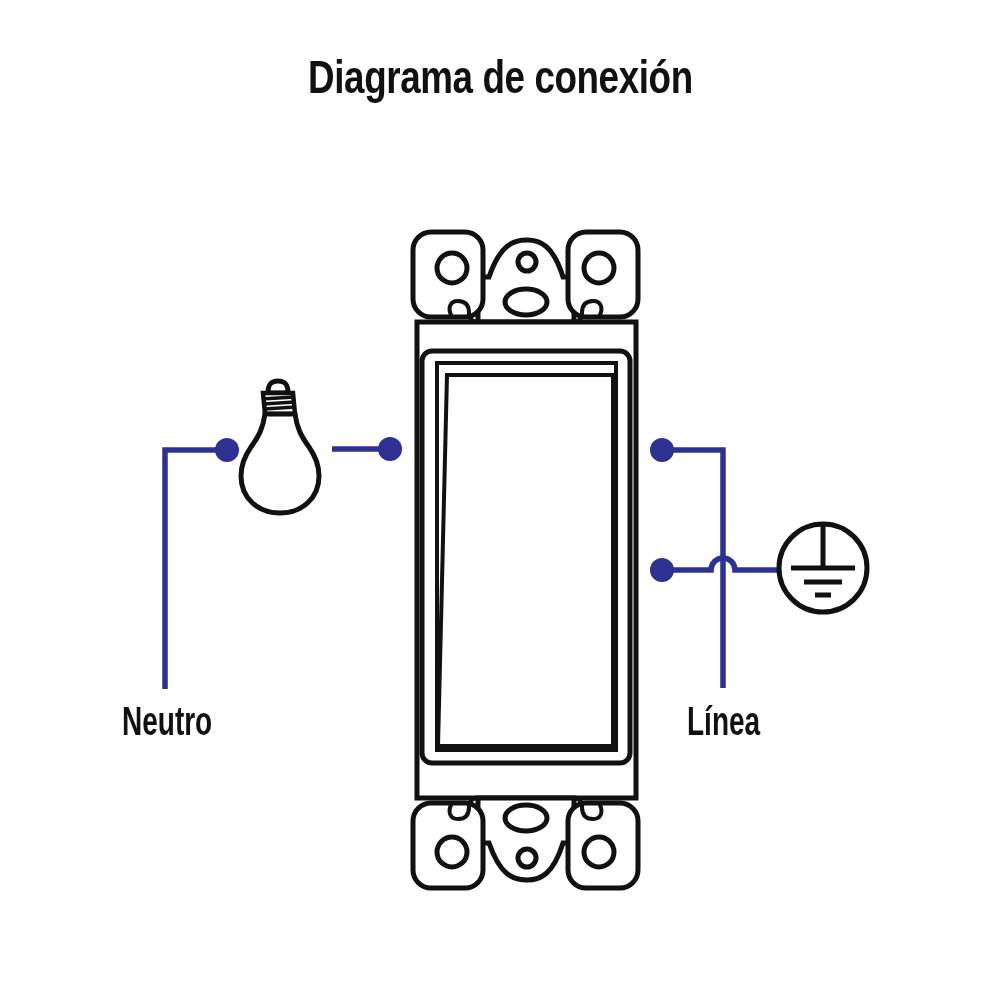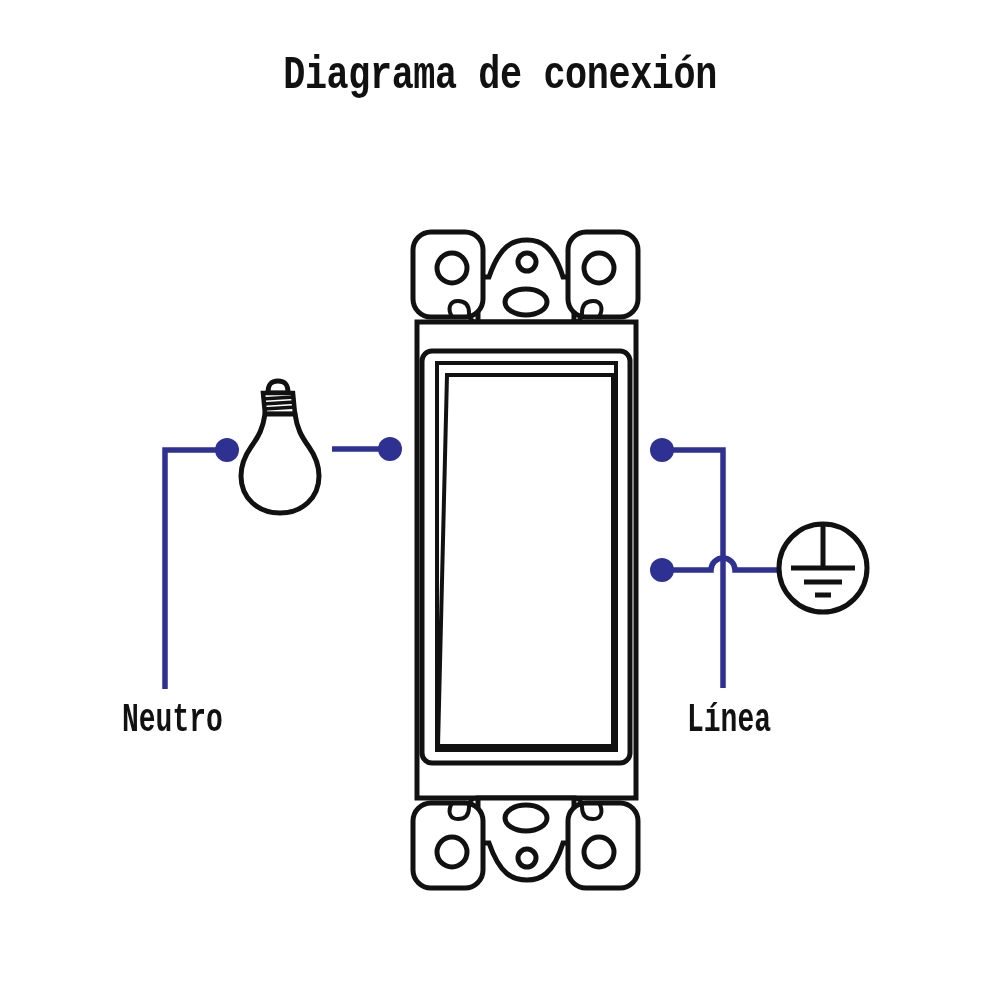--- a/index.html
+++ b/index.html
@@ -1,20 +1,20 @@
 <!DOCTYPE html>
 <html style="--color-wire: #2e3192; --color-outline: #111111; --color-background: #ffffff;"><head>
 <meta charset="utf-8">
 <style>
   html,body{margin:0;padding:0;background:#fff;}
   .canvas{
     position:relative;
     width:1000px;height:1000px;
     background:var(--color-background,#ffffff);
-    font-family:Liberation Mono, monospace;
+    font-family:Liberation Sans, sans-serif;
     overflow:hidden;
   }
   .title{
     position:absolute;top:50px;left:0;width:1000px;
     text-align:center;
     font-size:46px;font-weight:bold;
     color:var(--color-outline,#111111);
   }
   .title .condense{
     display:inline-block;

